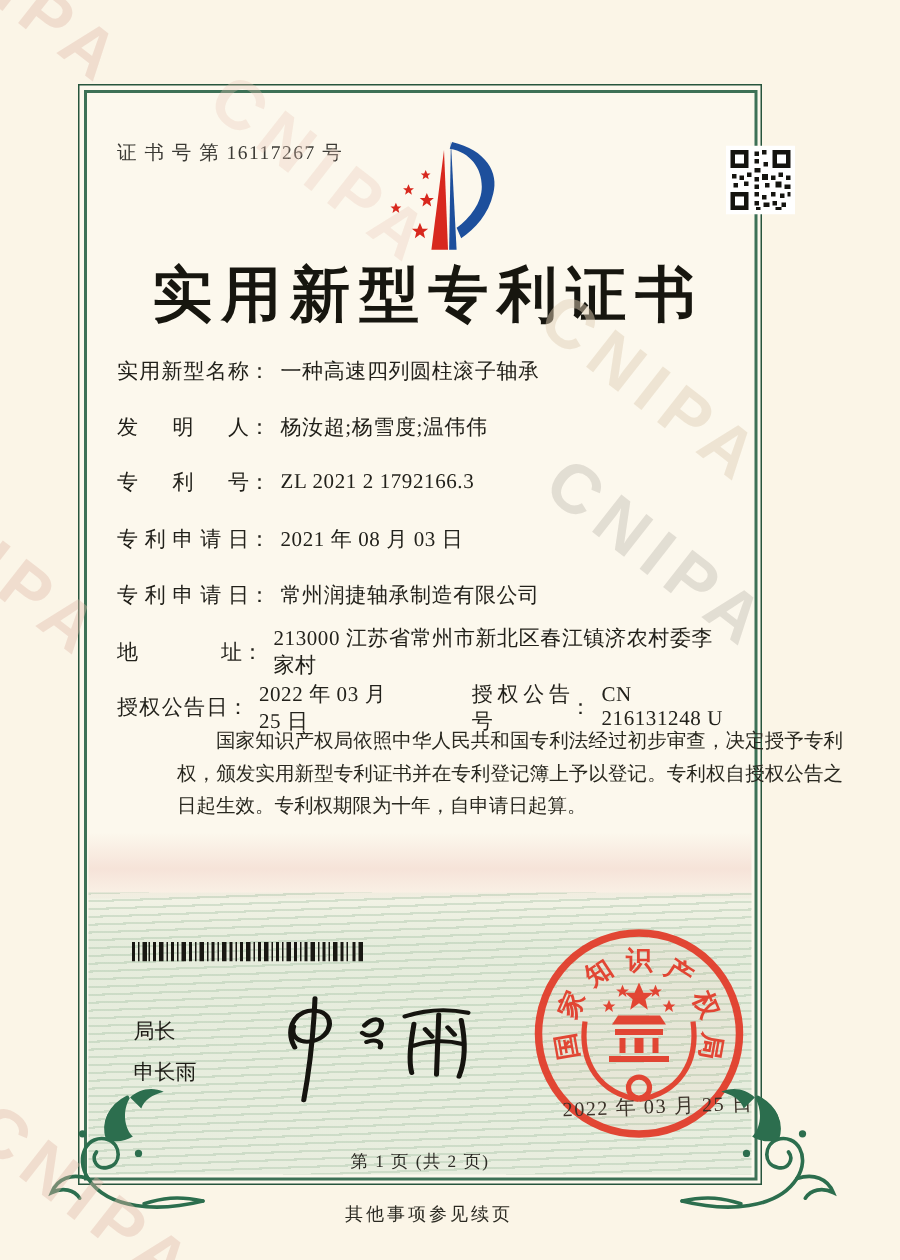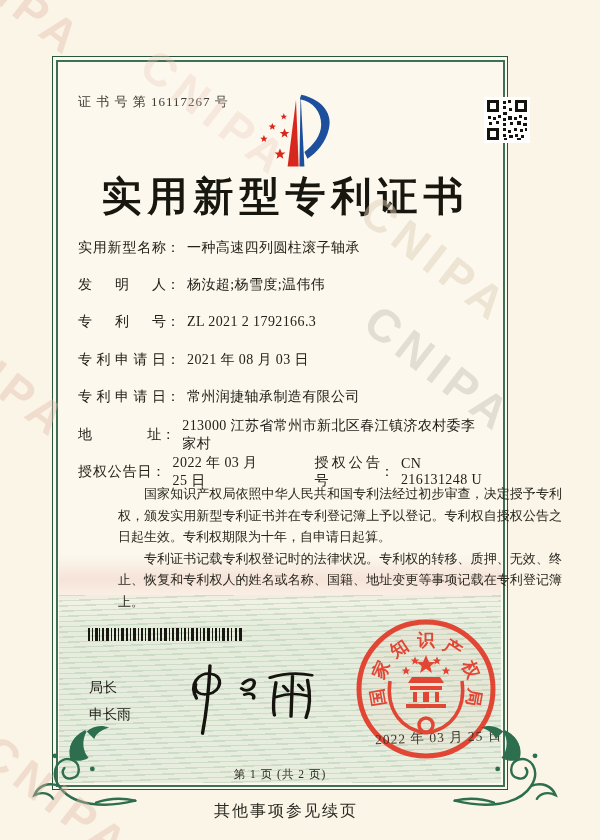--- a/index.html
+++ b/index.html
@@ -63,21 +63,21 @@
                color:#3c332a; letter-spacing:1px; transform:rotate(-2deg); white-space:nowrap; }
 
   .page-info { position:absolute; left:0; right:0; top:710px; z-index:4; text-align:center;
                font-size:11.5px; color:#2b2a24; letter-spacing:1px; }
 
   .orn { position:absolute; z-index:8; }
   .orn-left  { left:-26px; top:666px; }
   .orn-right { left:398px; top:666px; transform:scaleX(-1); }
 
   .continuation { position:absolute; left:0; width:572px; top:801px; z-index:4;
-                  text-align:center; font-size:16px; color:#2b2a22; letter-spacing:2px; }
+                  text-align:center; font-size:12px; color:#2b2a22; letter-spacing:2px; }
 </style>
 </head>
 <body>
 
 <div class="stage">
 
   <div class="paper">
     <div class="band-pink"></div>
     <div class="band-stripes"></div>
 
@@ -177,21 +177,20 @@
         <span class="pair2">
           <span class="lbl">授权公告号</span>
             <span class="colon">：</span>
             <span class="val">CN 216131248 U</span>
         </span>
       </div>
     </div>
 
     <div class="body-text">
       <p>国家知识产权局依照中华人民共和国专利法经过初步审查，决定授予专利权，颁发实用新型专利证书并在专利登记簿上予以登记。专利权自授权公告之日起生效。专利权期限为十年，自申请日起算。</p>
-      <p>专利证书记载专利权登记时的法律状况。专利权的转移、质押、无效、终止、恢复和专利权人的姓名或名称、国籍、地址变更等事项记载在专利登记簿上。</p>
     </div>
 
     <svg class="barcode" width="156" height="13" viewBox="0 0 156 13">
       <g fill="#181712">
         <rect x="0" width="2" height="13"></rect>
           <rect x="4" width="1" height="13"></rect>
           <rect x="7" width="3" height="13"></rect>
           <rect x="11" width="1" height="13"></rect>
         <rect x="14" width="2" height="13"></rect>
           <rect x="18" width="3" height="13"></rect>

